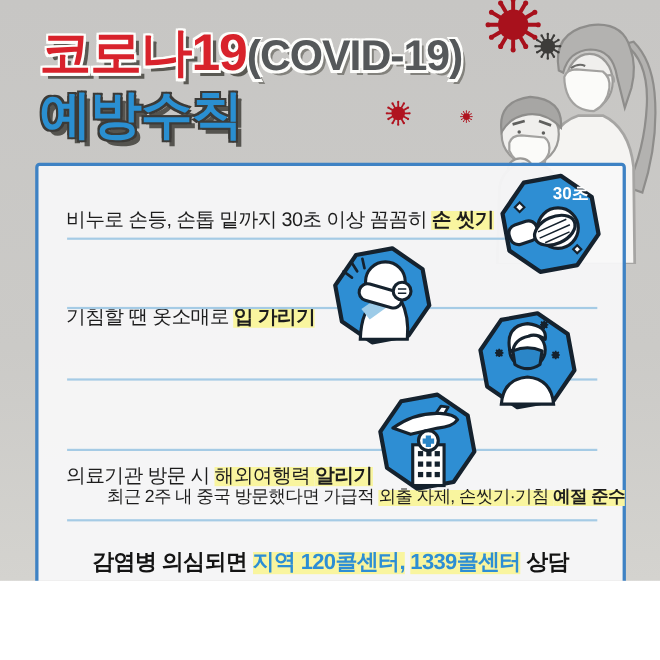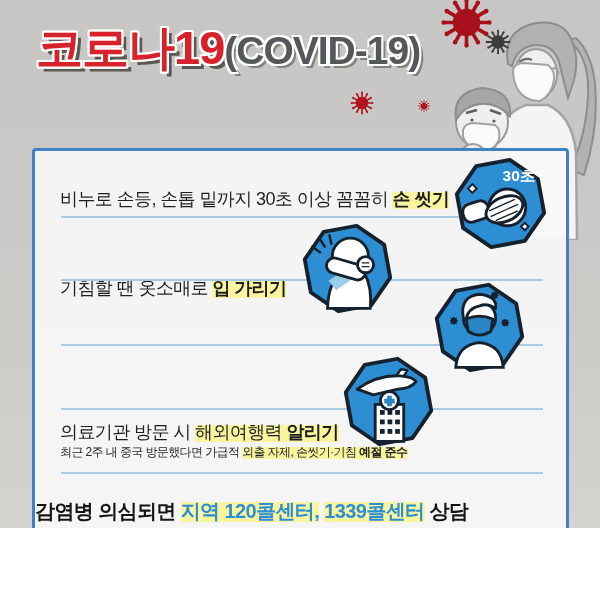--- a/index.html
+++ b/index.html
@@ -22,24 +22,24 @@
   .people{position:absolute;left:400px;top:0;z-index:1;}
   .virus{position:absolute;z-index:1;}
   
   .card{position:absolute;left:32px;top:148px;width:537px;height:402px;z-index:2;
     background:rgba(247,248,249,0.93);border:3px solid #3e82c4;border-radius:4px;box-sizing:border-box;}
   .rule{position:absolute;left:25px;white-space:nowrap;color:#1d1d1d;
     font-size:18px;line-height:24px;letter-spacing:-0.6px;}
   .rule .hl{background:linear-gradient(180deg,rgba(249,245,159,0) 14%,#f9f59f 14%);}
   .rule .hlb{background:linear-gradient(180deg,rgba(249,245,159,0) 14%,#f9f59f 14%);font-weight:800;}
   .r1{top:36px;} .r2{top:97px;margin-top:28px;} .r3{top:161px;} .r4{top:225px;margin-top:44px;}
-  .r5{top:290px;font-size:12px;line-height:22px;}
+  .r5{top:290px;font-size:16px;line-height:22px;margin-left:37px;}
   .divider{position:absolute;left:26px;width:482px;height:2px;background:#a5cbe5;}
   .d1{top:65px;} .d2{top:128px;} .d3{top:193px;} .d4{top:257px;} .d5{top:321px;}
-  .call-line{position:absolute;left:0;top:347px;width:100%;white-space:nowrap;
+  .call-line{position:absolute;left:0;top:347px;width:100%;text-align:center;white-space:nowrap;
     font-size:20px;font-weight:800;letter-spacing:-0.6px;color:#141414;line-height:26px;}
   .call-line .call{color:#2d8ed4;background:linear-gradient(180deg,rgba(249,245,159,0) 8%,#f9f59f 8%);}
   .call-line .c1{margin-right:5px;}
   
   .oct-icon{position:absolute;z-index:3;}
   .i1{left:452px;top:155px;} .i2{left:300px;top:221px;}
   .i3{left:432px;top:280px;} .i4{left:341px;top:354px;}
   
   .logo{position:absolute;left:50%;top:554px;transform:translateX(-50%);z-index:2;
     display:flex;align-items:center;gap:6px;}
@@ -97,20 +97,21 @@
   <svg class="virus" style="left:350px;top:91px;color:#b01420" width="24" height="24" viewBox="-25 -25 50 50">
       <use href="#virusg"></use>
     </svg>
   <svg class="virus" style="left:418px;top:100px;color:#b01420" width="12" height="12" viewBox="-25 -25 50 50">
       <use href="#virusg"></use>
     </svg>
 
   <h1 class="title1" style="margin:0">
     <span class="title-red">코로나19</span><span class="title-paren">(COVID-19)</span>
   </h1>
+  <div class="title2">예방수칙</div>
 
   <div class="card">
     <div class="rule r1">
       <span>비누로 손등, 손톱 밑까지 30초 이상 꼼꼼히 </span><span class="hl"></span><span class="hlb">손 씻기</span>
     </div>
     <div class="divider d1"></div>
 
     <div class="rule r2">
       <span>기침할 땐 옷소매로 </span><span class="hl"></span><span class="hlb">입 가리기</span>
     </div>

